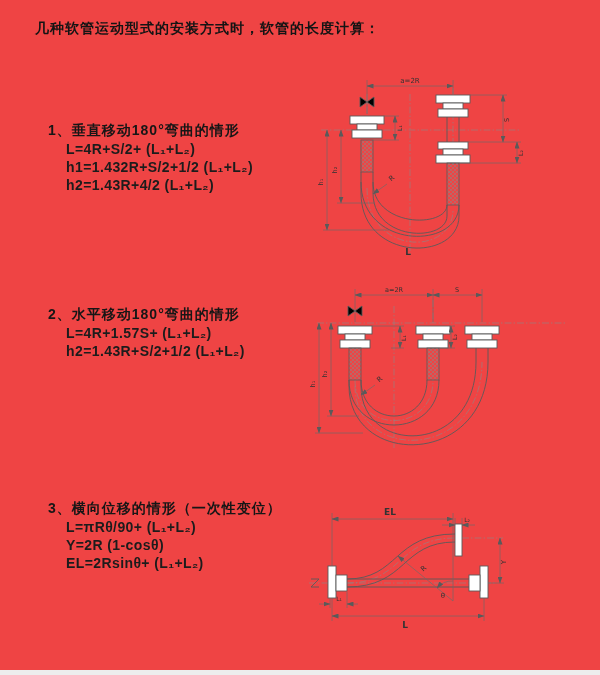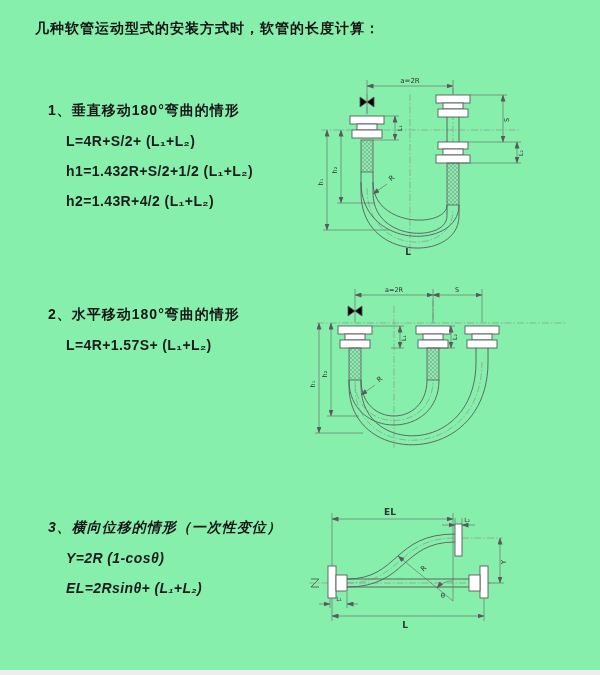--- a/index.html
+++ b/index.html
@@ -1,25 +1,25 @@
 <!DOCTYPE html>
 <html><head>
 <meta charset="utf-8">
 <style>
   html,body{margin:0;padding:0;}
   body{width:600px;height:675px;background:#fdfdfd;position:relative;overflow:hidden;
        font-family:"Liberation Sans","DejaVu Sans",sans-serif;color:#1a1a1a;}
-  .page{position:absolute;inset:0;background:#86efac;padding-left:36px;}
+  .page{position:absolute;inset:0;background:#ef4444;padding-left:36px;}
   .edge-strip{position:absolute;left:0;right:0;bottom:0;height:5px;background:#ededed;}
   .doc-title{position:absolute;left:35px;top:20px;font-size:14px;font-weight:bold;
              letter-spacing:1px;color:#141414;}
   .section{position:absolute;left:48px;width:300px;}
-  .sec1{top:100px;} .sec2{top:304px;} .sec3{top:517px;font-style:italic;}
+  .sec1{top:120px;} .sec2{top:304px;} .sec3{top:498px;}
   .heading{font-size:14px;font-weight:bold;letter-spacing:1px;color:#161616;line-height:20px;}
-  .formula{margin:12px 0 0 18px;font-size:14px;font-weight:600;letter-spacing:.4px;
+  .formula{margin:0 0 0 18px;font-size:14px;font-weight:600;letter-spacing:.4px;
            color:#1c1c1c;line-height:18px;white-space:nowrap;}
   .diag{position:absolute;}
   .d1{left:303px;top:70px;} .d2{left:303px;top:278px;} .d3{left:295px;top:498px;}
   svg{display:block;}
   svg .ln{stroke:#5a5a5a;stroke-width:0.9;fill:none;}
   svg .thin{stroke:#6a6a6a;stroke-width:0.65;fill:none;}
   svg .cl{stroke:#8a8a8a;stroke-width:0.6;fill:none;stroke-dasharray:7 2 1.5 2;}
   svg .box{fill:#ffffff;stroke:#5a5a5a;stroke-width:0.9;}
   svg .hx{stroke:#5a5a5a;stroke-width:0.9;}
   svg text{font-family:"DejaVu Sans",sans-serif;fill:#333;}
@@ -36,24 +36,26 @@
   <div class="section sec1">
     <div class="heading">1、垂直移动180°弯曲的情形</div>
     <div class="formula">L=4R+S/2+ (L₁+L₂)</div>
     <div class="formula">h1=1.432R+S/2+1/2 (L₁+L₂)</div>
     <div class="formula">h2=1.43R+4/2 (L₁+L₂)</div>
   </div>
 
   <div class="section sec2">
     <div class="heading">2、水平移动180°弯曲的情形</div>
     <div class="formula">L=4R+1.57S+ (L₁+L₂)</div>
+    <div class="formula">h2=1.43R+S/2+1/2 (L₁+L₂)</div>
   </div>
 
   <div class="section sec3">
     <div class="heading">3、横向位移的情形（一次性变位）</div>
+    <div class="formula">L=πRθ/90+ (L₁+L₂)</div>
     <div class="formula">Y=2R (1-cosθ)</div>
     <div class="formula">EL=2Rsinθ+ (L₁+L₂)</div>
   </div>
 
   <div class="diag d1">
   <svg width="292" height="192" viewBox="0 0 292 192">
     <defs>
       <marker id="ar1" viewBox="0 0 7 5" refX="6.5" refY="2.5" markerWidth="7" markerHeight="5" markerUnits="userSpaceOnUse" orient="auto-start-reverse">
         <path d="M0,0 L7,2.5 L0,5 Z" fill="#5a5a5a"></path>
           </marker>

